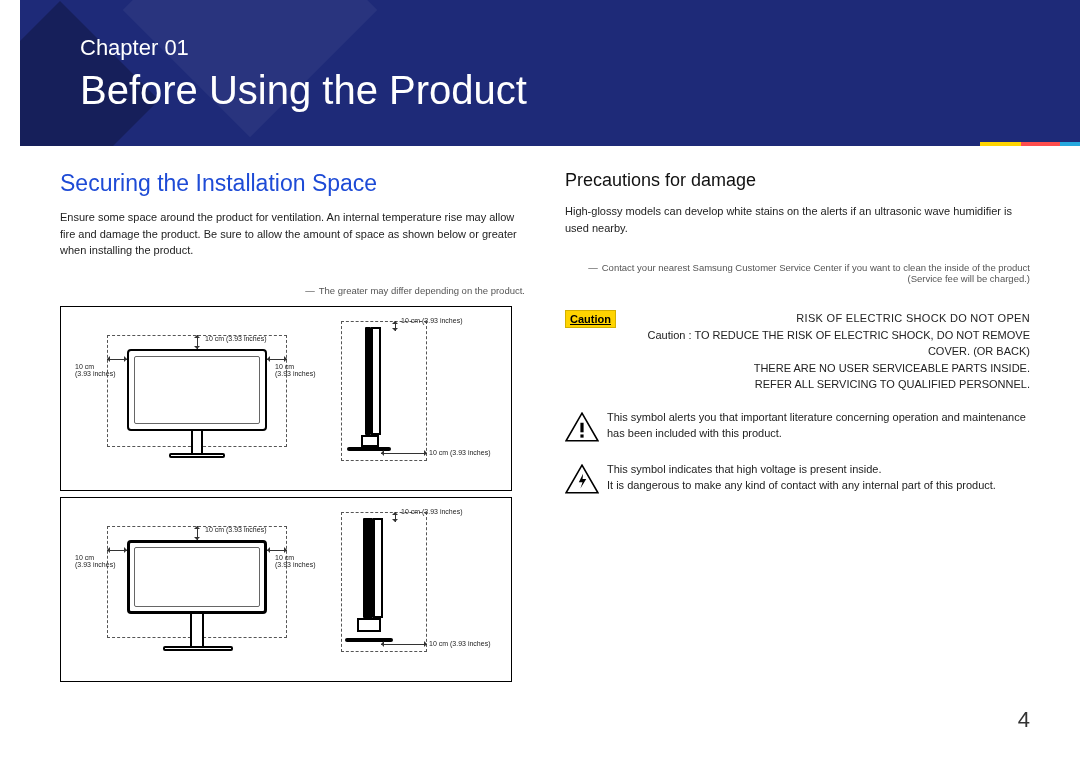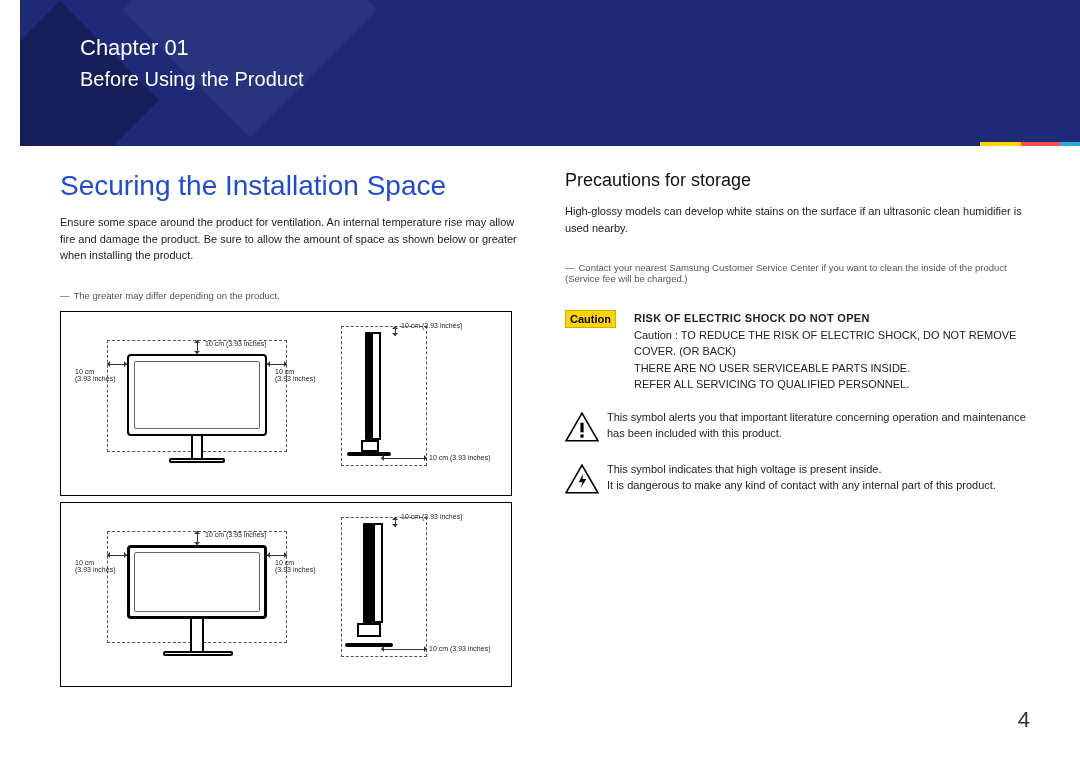--- a/index.html
+++ b/index.html
@@ -9,31 +9,31 @@
   
   .banner { position:relative; width:1080px; height:146px; color:#fff;margin-left:20px; }
   .banner-fill { position:absolute; inset:0; background:#1e2a78; overflow:hidden; }
   .banner-fill::before,
   .banner-fill::after { content:""; position:absolute; background:rgba(255,255,255,.08); transform:rotate(45deg); }
   .banner-fill::before { width:140px; height:140px; left:-30px; top:30px; background:rgba(0,0,0,.25); }
   .banner-fill::after  { width:180px; height:180px; left:140px; top:-80px; background:rgba(255,255,255,.05); }
   .accent-stripe { position:absolute; bottom:0; right:0; width:120px; height:4px;
                    background:linear-gradient(90deg,#ffd400 0 34%,#ff4d4d 34% 67%,#26a9df 67%); }
   .banner .chapter { position:absolute; left:60px; top:35px; font-size:22px; font-weight:400; }
-  .banner .title   { position:absolute; left:60px; top:68px; font-size:20px; font-weight:400; }
+  .banner .title   { position:absolute; left:60px; top:68px; font-size:40px; font-weight:400; }
 
   
   .content { position:absolute; top:170px; left:60px; width:970px; display:flex; gap:40px; }
   .col { flex:1 1 0; }
-  .h-blue { color:#1e4bd6; font-size:28px; font-weight:400; margin:0 0 12px; }
+  .h-blue { color:#1e4bd6; font-size:23px; font-weight:400; margin:0 0 12px; }
   .h-dark { color:#111; font-size:18px; font-weight:400; margin:0 0 12px; }
   .body-text { font-size:11px; line-height:1.5; color:#222; }
   .note { font-size:9.5px; color:#555; }
   .note.dash::before { content:"—"; margin-right:4px; font-weight:300; }
-  .mt { margin-top:26px; }
+  .mt { margin-top:26px;text-align:right; }
 
   
   .dia-stack { margin-top:10px; }
   .dia { border:1px solid #000; width:452px; height:185px; position:relative; margin-bottom:6px; background:#fff; }
   .dia .inner { position:absolute; inset:10px; }
   .front { position:absolute; left:6px; top:0; width:234px; height:165px; }
   .side  { position:absolute; right:6px; top:0; width:160px; height:165px; }
 
   .dashed-box { position:absolute; border:1px dashed #555; }
   .monitor-frame { position:absolute; border:2px solid #000; background:#fff; border-radius:4px; }
@@ -51,22 +51,22 @@
   .dim-hline::after {right:-3px;border-left-color:#333;}
   .dim-vline { position:absolute; width:1px; background:#333; }
   .dim-vline::before,.dim-vline::after{content:"";position:absolute;left:-3px;width:0;height:0;border:3px solid transparent;}
   .dim-vline::before{top:-3px;border-bottom-color:#333;}
   .dim-vline::after {bottom:-3px;border-top-color:#333;}
   .dim-lbl { position:absolute; font-size:7px; line-height:1.1; color:#222; white-space:pre; }
 
   
   .sp { margin-top:26px; }
   .caution-row { display:flex; align-items:flex-start; font-size:11px; }
-  .caution-label { display:inline-block; background:#ffd400; border:1px solid #d3b000; padding:2px 4px; font-size:11px; font-weight:600; margin-right:18px; }
-  .caution-text span.tt { font-weight:700; letter-spacing:.3px; }
+  .caution-label { display:inline-block; background:#ffd400; border:1px solid #d3b000; padding:2px 4px; font-size:11px; font-weight:600; margin-right:18px;text-decoration:underline; }
+  .caution-text span.tt { font-weight:400; letter-spacing:.3px; }
   .sym-row { display:flex; align-items:flex-start; margin-top:16px; }
   .sym { flex:0 0 42px; height:36px; display:flex; align-items:center; justify-content:flex-start; }
   .sym svg { width:34px; height:30px; }
 
   .pagenum { position:absolute; right:50px; bottom:30px; font-size:22px; color:#333; }
 </style>
 </head>
 <body>
 
 <div class="page">
@@ -146,22 +146,22 @@
               <div class="dim-hline" style="left:46px;top:136px;width:46px;"></div>
               <div class="dim-lbl" style="left:94px;top:132px;">10 cm (3.93 inches)</div>
             </div>
           </div>
         </div>
 
       </div>
     </div>
 
     <div class="col">
-      <h3 class="h-dark">Precautions for storage</h3>
-      <p class="body-text">High-glossy models can develop white stains on the surface if an ultrasonic clean humidifier is used nearby.</p>
+      <h3 class="h-dark">Precautions for damage</h3>
+      <p class="body-text">High-glossy models can develop white stains on the alerts if an ultrasonic wave humidifier is used nearby.</p>
       <p class="note dash mt">Contact your nearest Samsung Customer Service Center if you want to clean the inside of the product (Service fee will be charged.)</p>
 
       <div class="sp">
 
         <div class="caution-row mt">
           <span class="caution-label">Caution</span>
           <div class="body-text caution-text" style="flex:1;">
             <span class="tt">RISK OF ELECTRIC SHOCK DO NOT OPEN</span><br>
             <span style="white-space:pre-line;">Caution : TO REDUCE THE RISK OF ELECTRIC SHOCK, DO NOT REMOVE COVER. (OR BACK)
 THERE ARE NO USER SERVICEABLE PARTS INSIDE.

